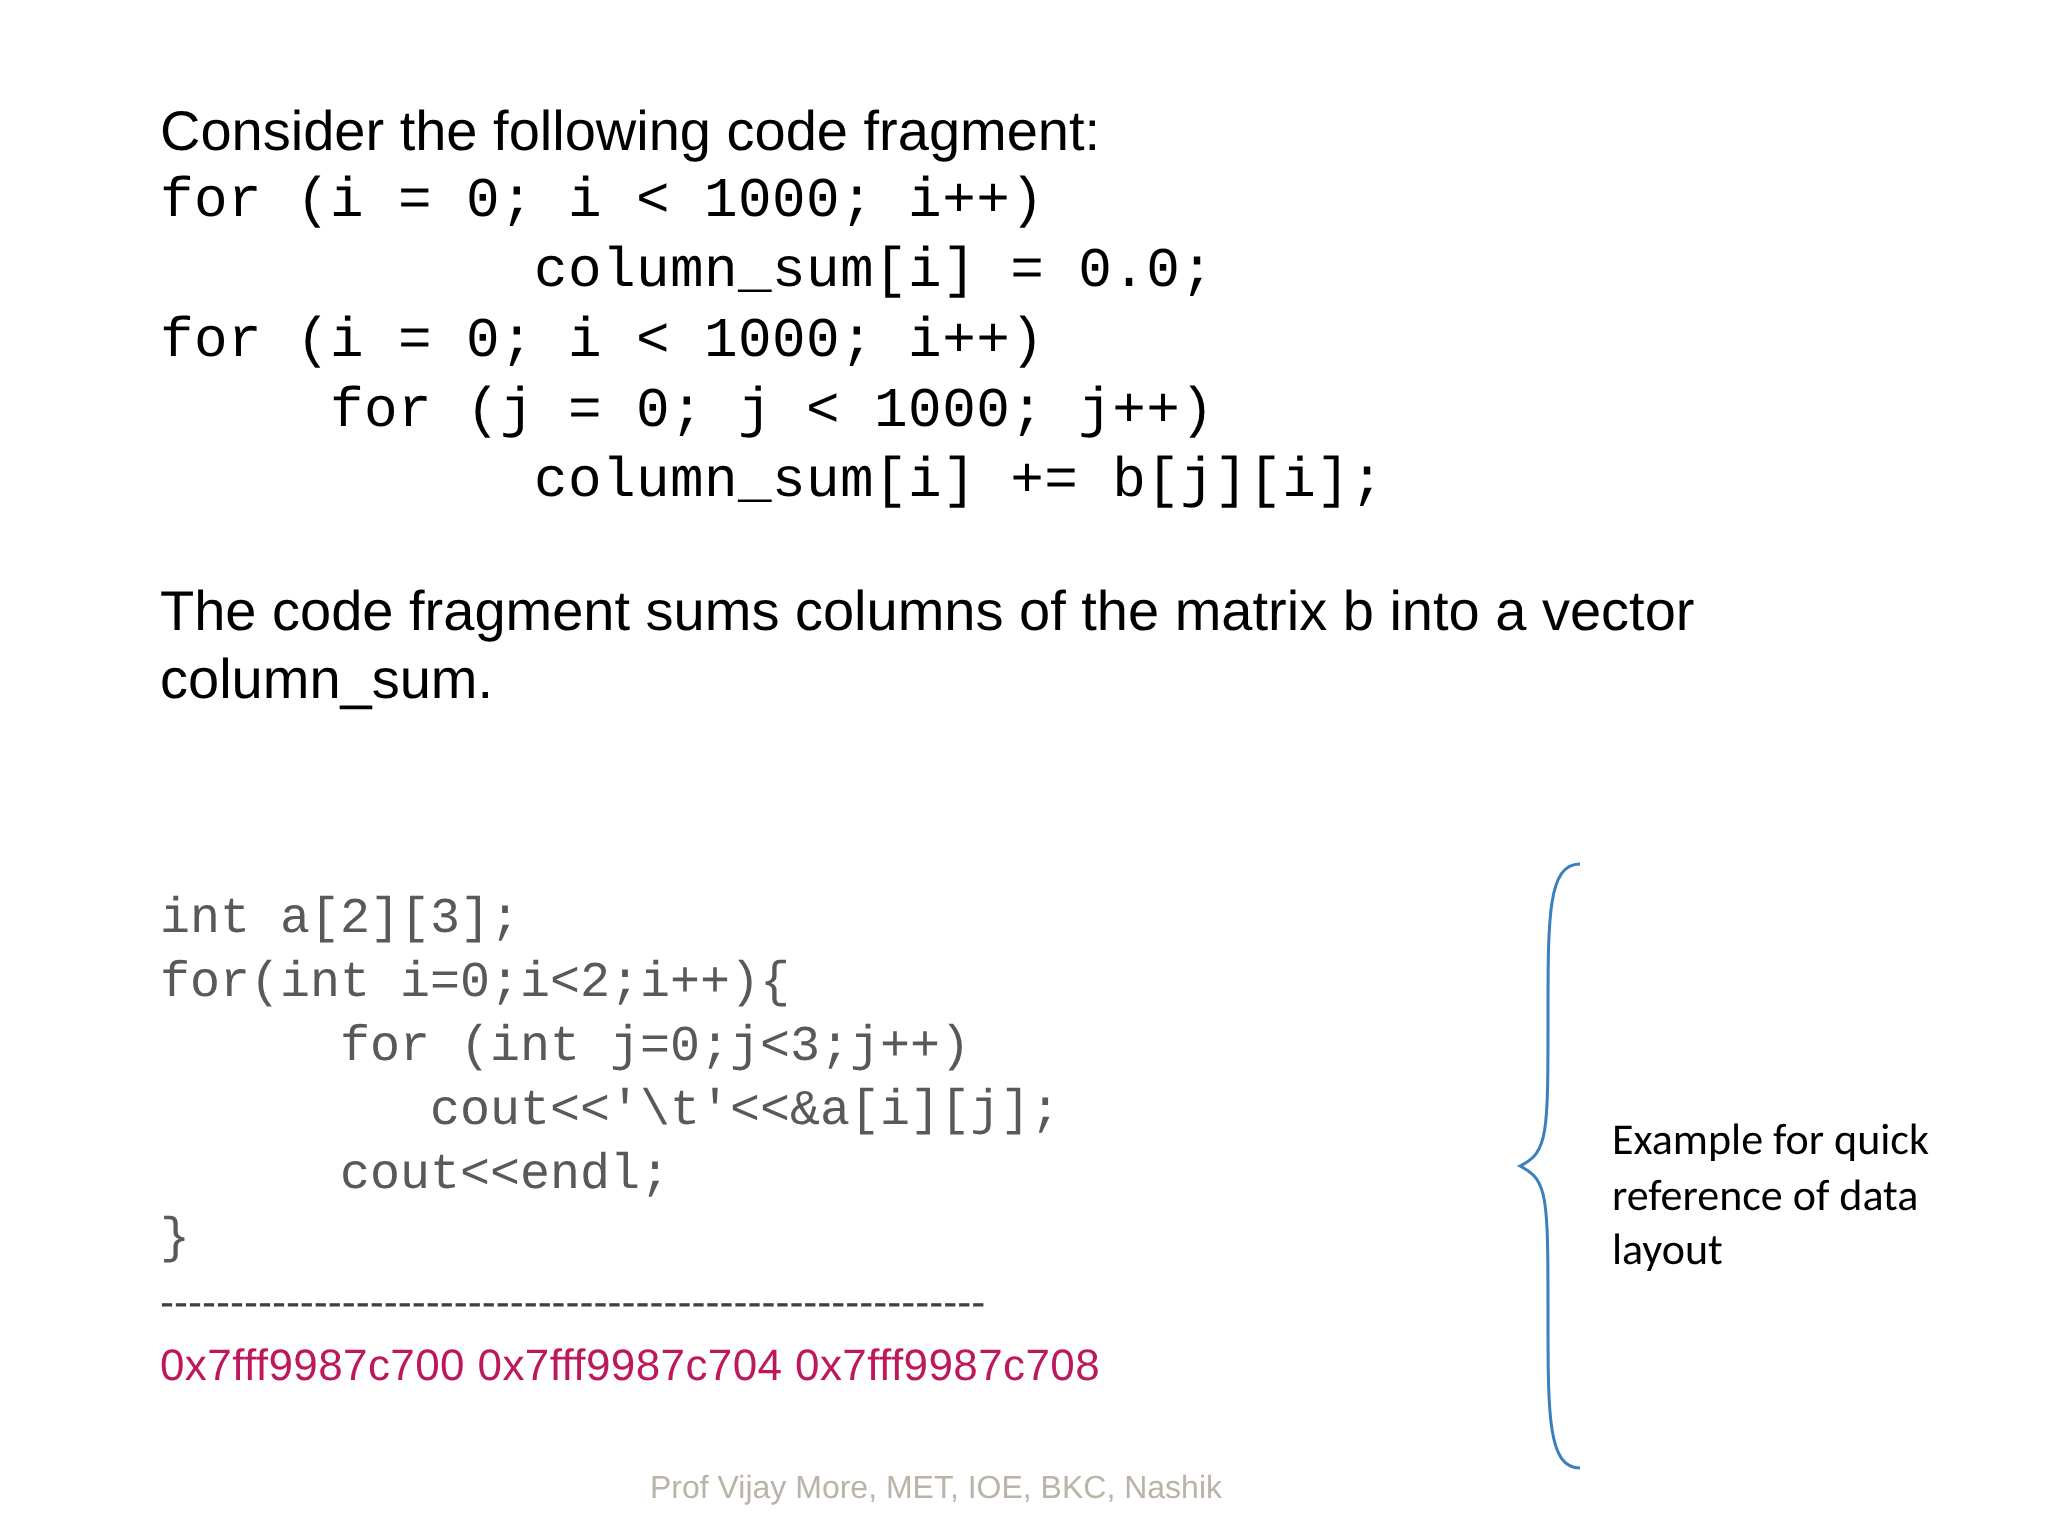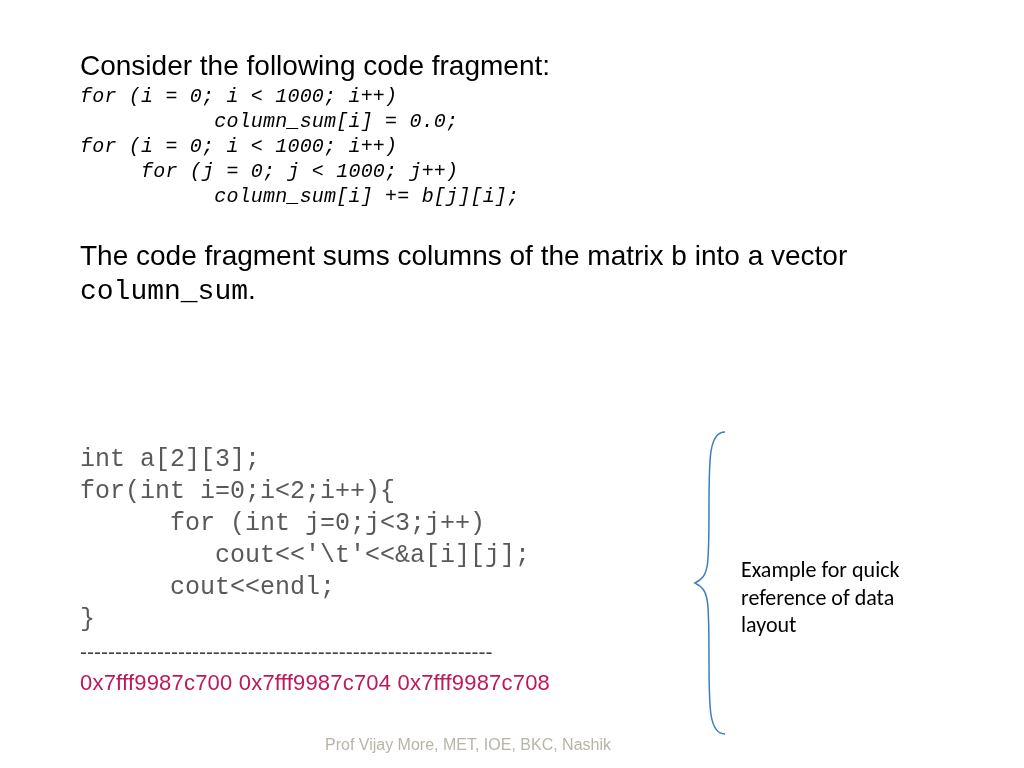--- a/index.html
+++ b/index.html
@@ -19,33 +19,32 @@
     box-sizing: border-box;
     padding: 50px 68px 0 80px;
   }
   .intro {
     font-size: 28px;
     line-height: 1.15;
     margin-bottom: 2px;
   }
   .code1 {
     font-family: "Courier New", Courier, monospace;
-    font-size: 20px;
+    font-size: 28px;
     line-height: 1.25;
     white-space: pre;
     letter-spacing: 0.2px;
-    font-style: italic;
   }
   .desc {
     font-size: 28px;
     line-height: 1.2;
     margin-top: 30px;
   }
   .mono-inline {
-    font-family: Liberation Mono, monospace;
+    font-family: Liberation Sans, sans-serif;
   }
   .lower {
     position: absolute;
     left: 80px;
     top: 444px;
     width: 880px;
   }
   .code2 {
     font-family: "Courier New", Courier, monospace;
     font-size: 25px;
@@ -71,21 +70,21 @@
     position: absolute;
     bottom: 14px;
     left: 0;
     width: 936px;
     text-align: center;
     font-size: 16px;
     color: #b9b3a8;
   }
   .brace-wrap {
     position: absolute;
-    left: 691px;
+    left: 756px;
     top: 428px;
     width: 260px;
     height: 310px;
   }
   .brace-svg {
     position: absolute;
     left: 0;
     top: 0;
   }
   .brace-label {

